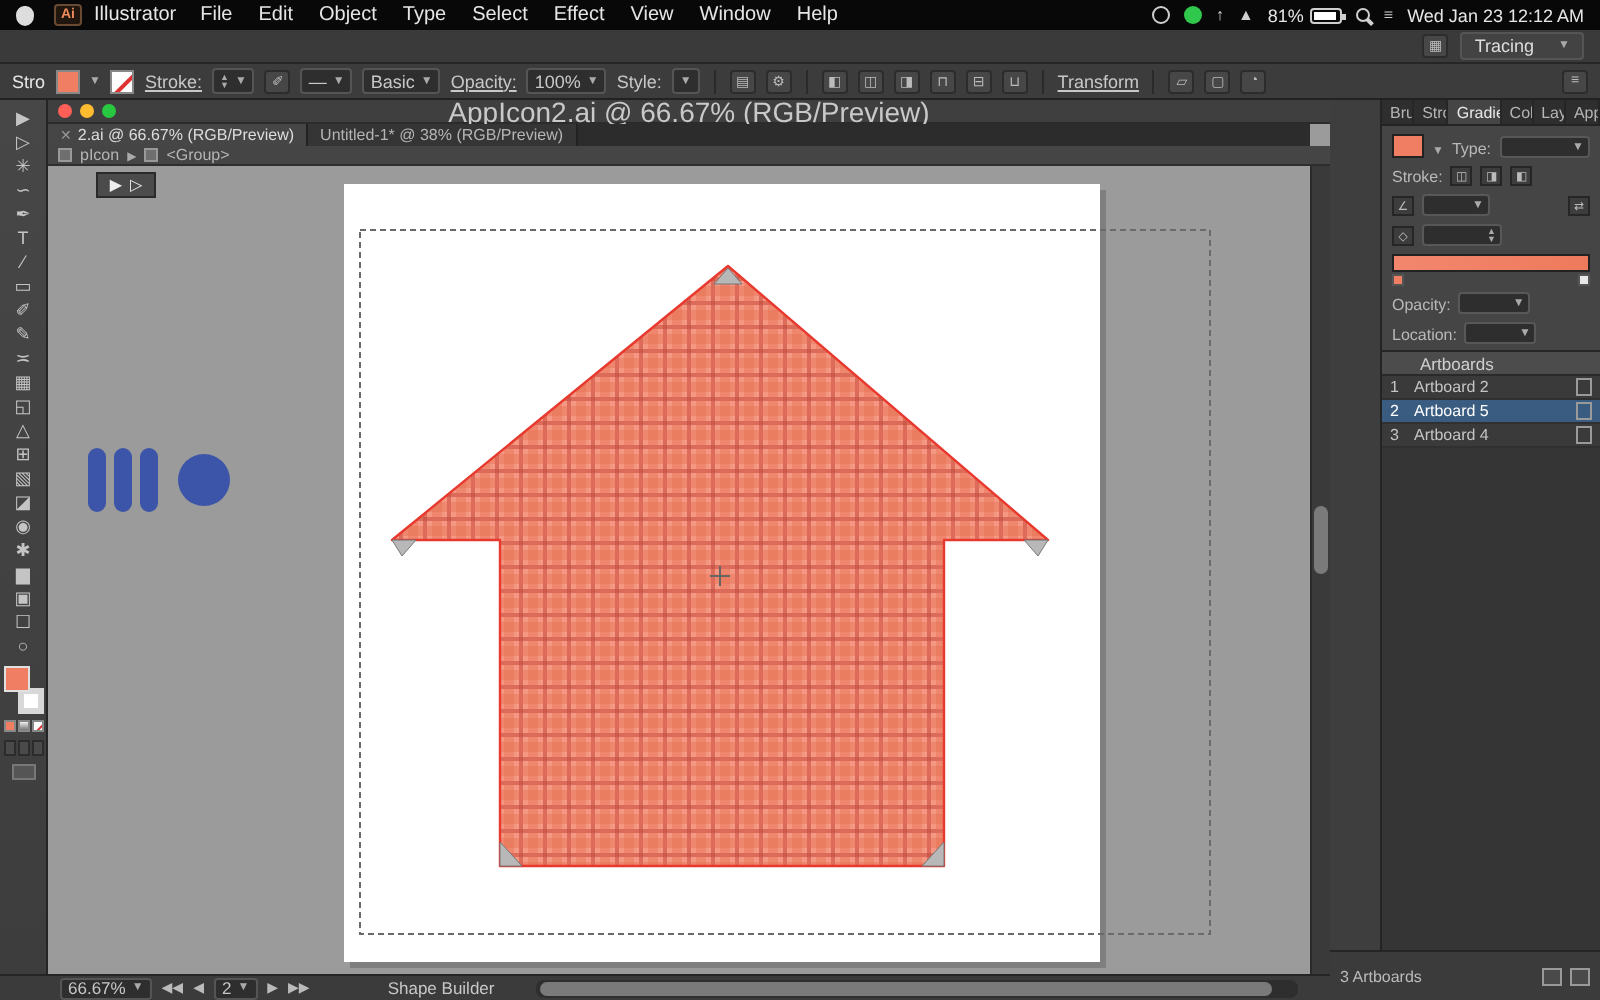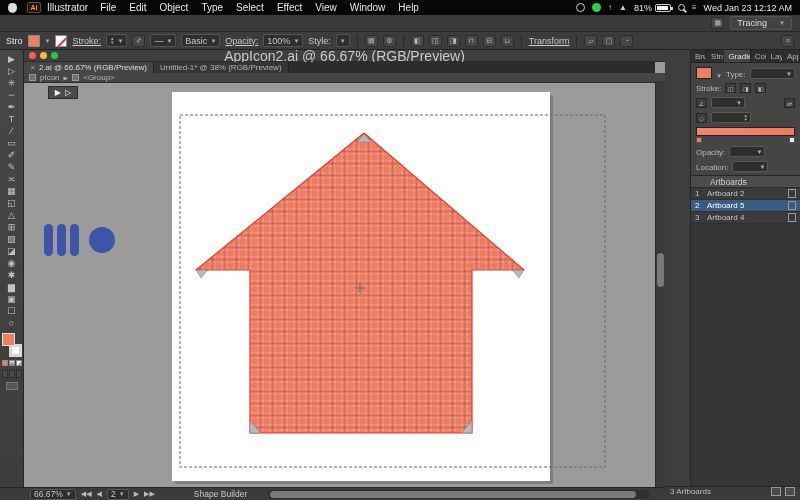--- a/index.html
+++ b/index.html
@@ -93,21 +93,21 @@
   .stops{display:flex;justify-content:space-between;margin-bottom:3px}
   .stop{width:6px;height:6px;border:1px solid #555;background:#e8e8e8}
   .stop.first{background:#EF7E62}
   .abheader{height:12px;background:#4c4c4c;border-bottom:1px solid #2a2a2a;display:flex;align-items:flex-end;padding:0 19px;color:#d0d0d0;font-size:8.5px;flex:0 0 auto}
   .abrow{height:12px;display:flex;align-items:center;gap:4px;padding:0 4px;background:#3a3a3a;border-bottom:1px solid #303030;color:#c5c5c5;flex:0 0 auto}
   .abrow.selected{background:#3a5c80;color:#fff}
   .abnum{width:8px}
   .abname{flex:1}
   .abicon{width:8px;height:9px;border:1px solid #9a9a9a;flex:0 0 auto}
   .abfiller{flex:1;background:#353535}
-  .dock-footer{position:absolute;right:0;bottom:0;width:135px;height:14px;background:#3b3b3b;border-top:1px solid #252525;display:flex;align-items:flex-start;gap:4px;padding:0 5px;font-size:8px;color:#bbb;z-index:16}
+  .dock-footer{position:absolute;right:0;bottom:0;width:135px;height:25px;background:#3b3b3b;border-top:1px solid #252525;display:flex;align-items:center;gap:4px;padding:0 5px;font-size:8px;color:#bbb;z-index:16}
   .df-spacer{flex:1}
   .df-icon{width:10px;height:9px;border:1px solid #999;background:#4a4a4a}
 
   
   .statusbar{position:absolute;left:0;bottom:0;width:665px;height:13px;background:#3b3b3b;border-top:1px solid #252525;display:flex;align-items:center;gap:5px;padding:0 6px 0 30px;font-size:8.5px;color:#c8c8c8;z-index:16}
   .sb-box{display:inline-flex;align-items:center;gap:3px;background:#2e2e2e;border:1px solid #555;border-radius:2px;padding:0 3px;height:11px;white-space:nowrap}
   .navbtn{font-size:7px;color:#bbb}
   .sb-tool{margin-left:34px;white-space:nowrap}
   .hscroll{position:absolute;left:268px;right:16px;top:2px;height:9px;background:#2e2e2e;border-radius:4px}
   .hthumb{position:absolute;left:2px;top:1px;bottom:1px;width:96%;background:#7a7a7a;border-radius:4px}

